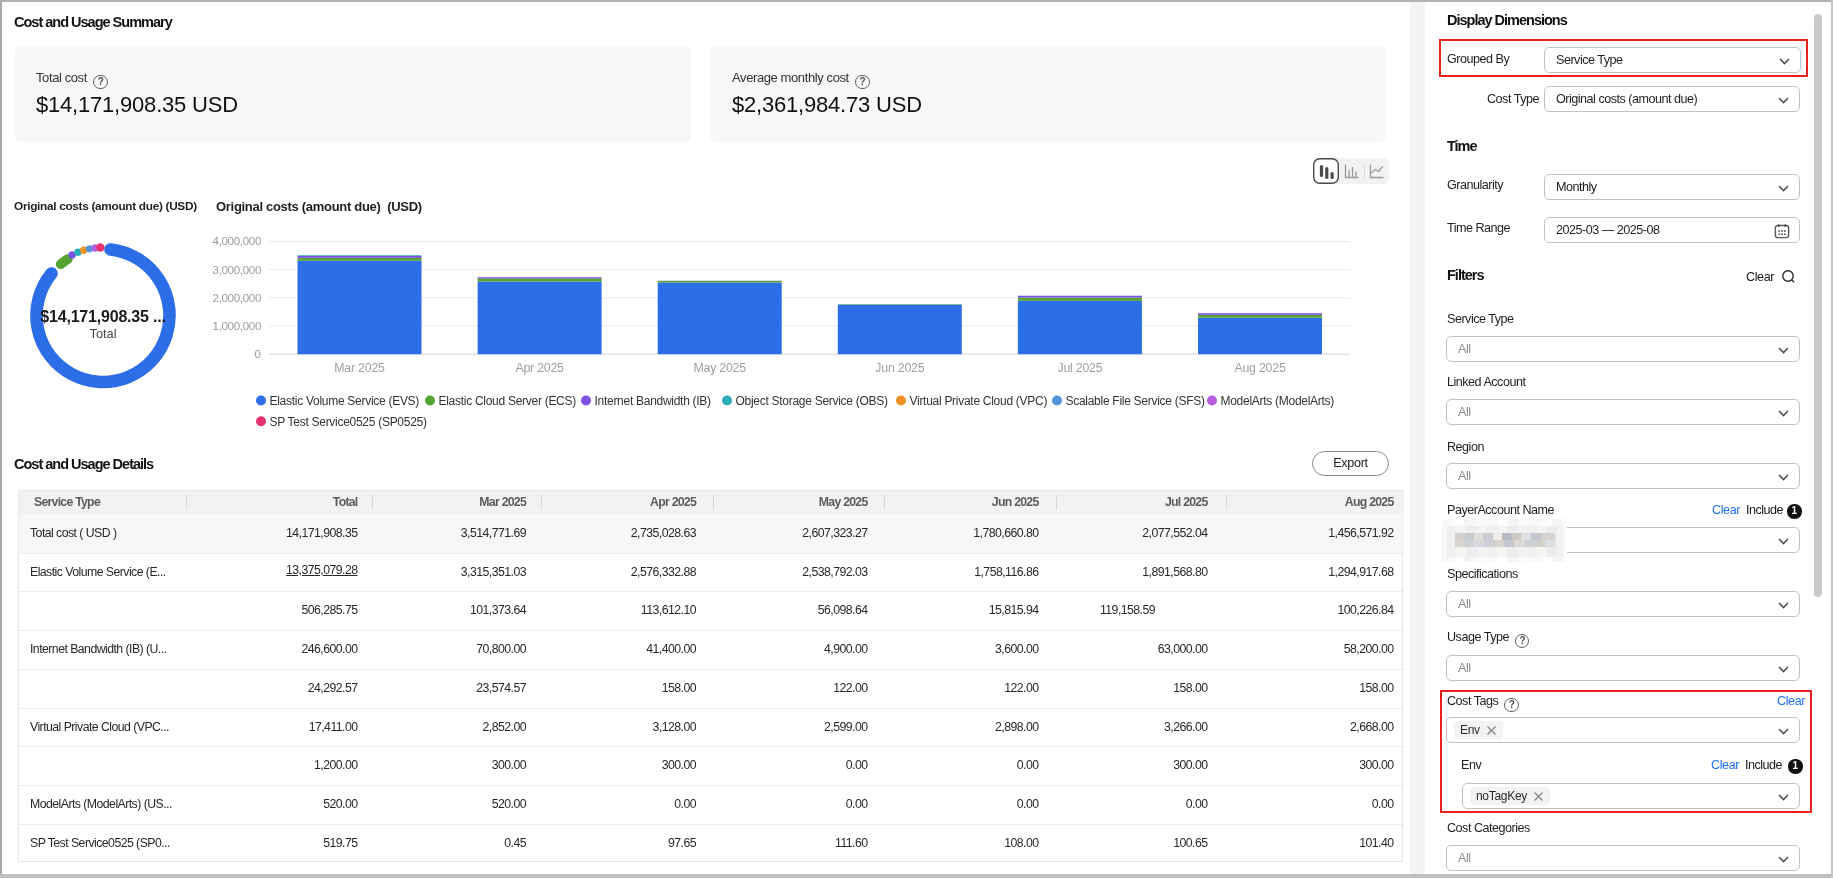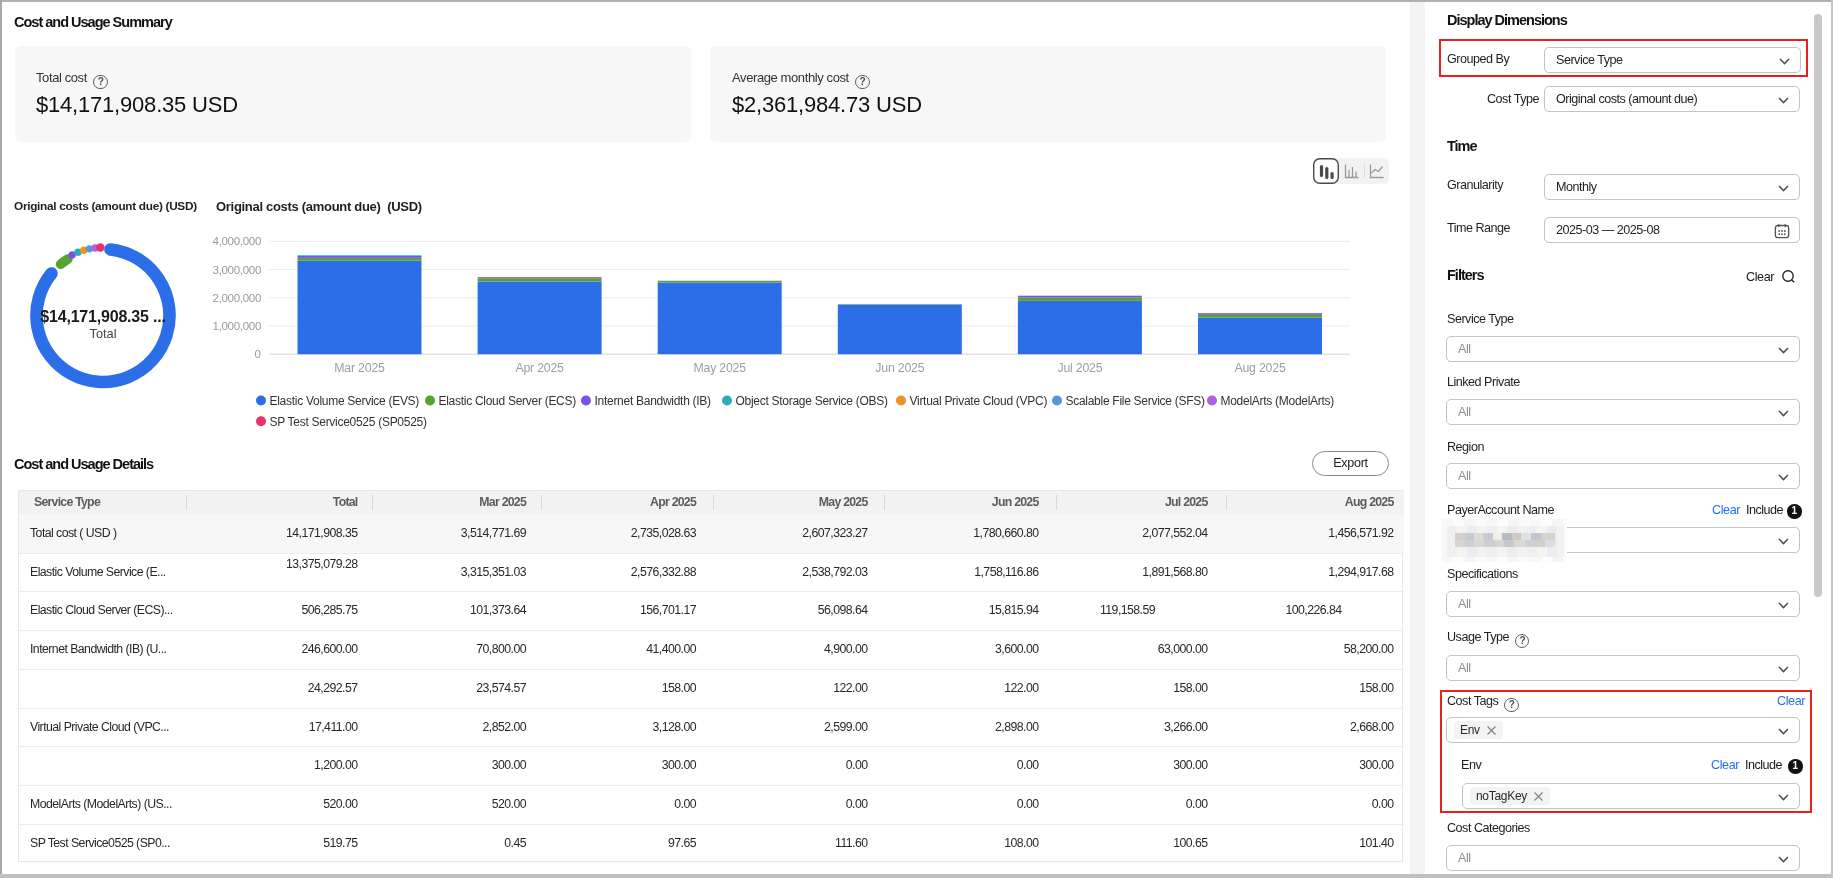--- a/index.html
+++ b/index.html
@@ -147,36 +147,35 @@
 <div class="abs" style="left:0;top:23.0px;width:1385px;height:38.7px;background:#f7f7f8;"></div>
 <div class="td" style="left:11px;top:23.0px;width:320px;">Total cost ( USD )</div>
 <div class="td num" style="left:178.5px;top:23.0px;width:160px;">14,171,908.35</div>
 <div class="td num" style="left:347.0px;top:23.0px;width:160px;">3,514,771.69</div>
 <div class="td num" style="left:517.0px;top:23.0px;width:160px;">2,735,028.63</div>
 <div class="td num" style="left:688.5px;top:23.0px;width:160px;">2,607,323.27</div>
 <div class="td num" style="left:859.5px;top:23.0px;width:160px;">1,780,660.80</div>
 <div class="td num" style="left:1028.5px;top:23.0px;width:160px;">2,077,552.04</div>
 <div class="td num" style="left:1214.5px;top:23.0px;width:160px;">1,456,571.92</div>
 <div class="td" style="left:11px;top:61.7px;width:320px;">Elastic Volume Service (E...</div>
-<div class="td num" style="left:178.5px;top:54px;width:160px;">13,375,079.28</div>
+<div class="td num" style="left:178.5px;top:60px;width:160px;text-decoration:underline;">13,375,079.28</div>
 <div class="td num" style="left:347.0px;top:61.7px;width:160px;">3,315,351.03</div>
 <div class="td num" style="left:517.0px;top:61.7px;width:160px;">2,576,332.88</div>
 <div class="td num" style="left:688.5px;top:61.7px;width:160px;">2,538,792.03</div>
 <div class="td num" style="left:859.5px;top:61.7px;width:160px;">1,758,116.86</div>
 <div class="td num" style="left:1028.5px;top:61.7px;width:160px;">1,891,568.80</div>
 <div class="td num" style="left:1214.5px;top:61.7px;width:160px;">1,294,917.68</div>
 <div class="rowline" style="top:61.7px;"></div>
-<div class="td" style="left:11px;top:100.4px;width:320px;">Elastic Cloud Server (ECS)...</div>
 <div class="td num" style="left:178.5px;top:100.4px;width:160px;">506,285.75</div>
 <div class="td num" style="left:347.0px;top:100.4px;width:160px;">101,373.64</div>
-<div class="td num" style="left:517.0px;top:100.4px;width:160px;">156,701.17</div>
+<div class="td num" style="left:517.0px;top:100.4px;width:160px;">113,612.10</div>
 <div class="td num" style="left:688.5px;top:100.4px;width:160px;">56,098.64</div>
 <div class="td num" style="left:859.5px;top:100.4px;width:160px;">15,815.94</div>
 <div class="td num" style="left:1028.5px;top:100.4px;width:160px;text-align:center;">119,158.59</div>
-<div class="td num" style="left:1214.5px;top:100.4px;width:160px;text-align:center;">100,226.84</div>
+<div class="td num" style="left:1214.5px;top:100.4px;width:160px;">100,226.84</div>
 <div class="rowline" style="top:100.4px;"></div>
 <div class="td" style="left:11px;top:139.1px;width:320px;">Internet Bandwidth (IB) (U...</div>
 <div class="td num" style="left:178.5px;top:139.1px;width:160px;">246,600.00</div>
 <div class="td num" style="left:347.0px;top:139.1px;width:160px;">70,800.00</div>
 <div class="td num" style="left:517.0px;top:139.1px;width:160px;">41,400.00</div>
 <div class="td num" style="left:688.5px;top:139.1px;width:160px;">4,900.00</div>
 <div class="td num" style="left:859.5px;top:139.1px;width:160px;">3,600.00</div>
 <div class="td num" style="left:1028.5px;top:139.1px;width:160px;">63,000.00</div>
 <div class="td num" style="left:1214.5px;top:139.1px;width:160px;">58,200.00</div>
 <div class="rowline" style="top:139.1px;"></div>
@@ -256,21 +255,21 @@
         </svg></div>
 <div class="abs sect" style="left:1447px;top:267px;">Filters</div>
 <div class="abs" style="left:1746px;top:269px;font-size:12.6px;letter-spacing:-0.4px;color:#1a1a1a;">Clear<svg style="width:15px;height:15px;vertical-align:-3px;margin-left:7px;" viewBox="0 0 15 15">
           <circle cx="7" cy="7" r="5.2" fill="none" stroke="#2a2a2a" stroke-width="1.4"></circle>
           <path d="M 10.4 10.8 L 13.2 13.2" stroke="#2a2a2a" stroke-width="1.4" fill="none"></path>
         </svg></div>
 <div class="abs plbl" style="left:1447px;top:312px;">Service Type</div>
 <div class="sel gray" style="left:1446px;top:336px;width:354px;">All<svg class="chev" viewBox="0 0 13 13">
           <path d="M2 4 L6.5 8.6 L11 4" fill="none" stroke="#4f4f4f" stroke-width="1.5"></path>
         </svg></div>
-<div class="abs plbl" style="left:1447px;top:375px;">Linked Private</div>
+<div class="abs plbl" style="left:1447px;top:375px;">Linked Account</div>
 <div class="sel gray" style="left:1446px;top:399px;width:354px;">All<svg class="chev" viewBox="0 0 13 13">
           <path d="M2 4 L6.5 8.6 L11 4" fill="none" stroke="#4f4f4f" stroke-width="1.5"></path>
         </svg></div>
 <div class="abs plbl" style="left:1447px;top:440px;">Region</div>
 <div class="sel gray" style="left:1446px;top:463px;width:354px;">All<svg class="chev" viewBox="0 0 13 13">
           <path d="M2 4 L6.5 8.6 L11 4" fill="none" stroke="#4f4f4f" stroke-width="1.5"></path>
         </svg></div>
 <div class="abs plbl" style="left:1447px;top:503px;">PayerAccount Name</div>
 <div class="abs clearblue" style="left:1712px;top:503px;">Clear</div>
 <div class="abs inc" style="left:1746px;top:503px;letter-spacing:-0.5px;">Include</div>

